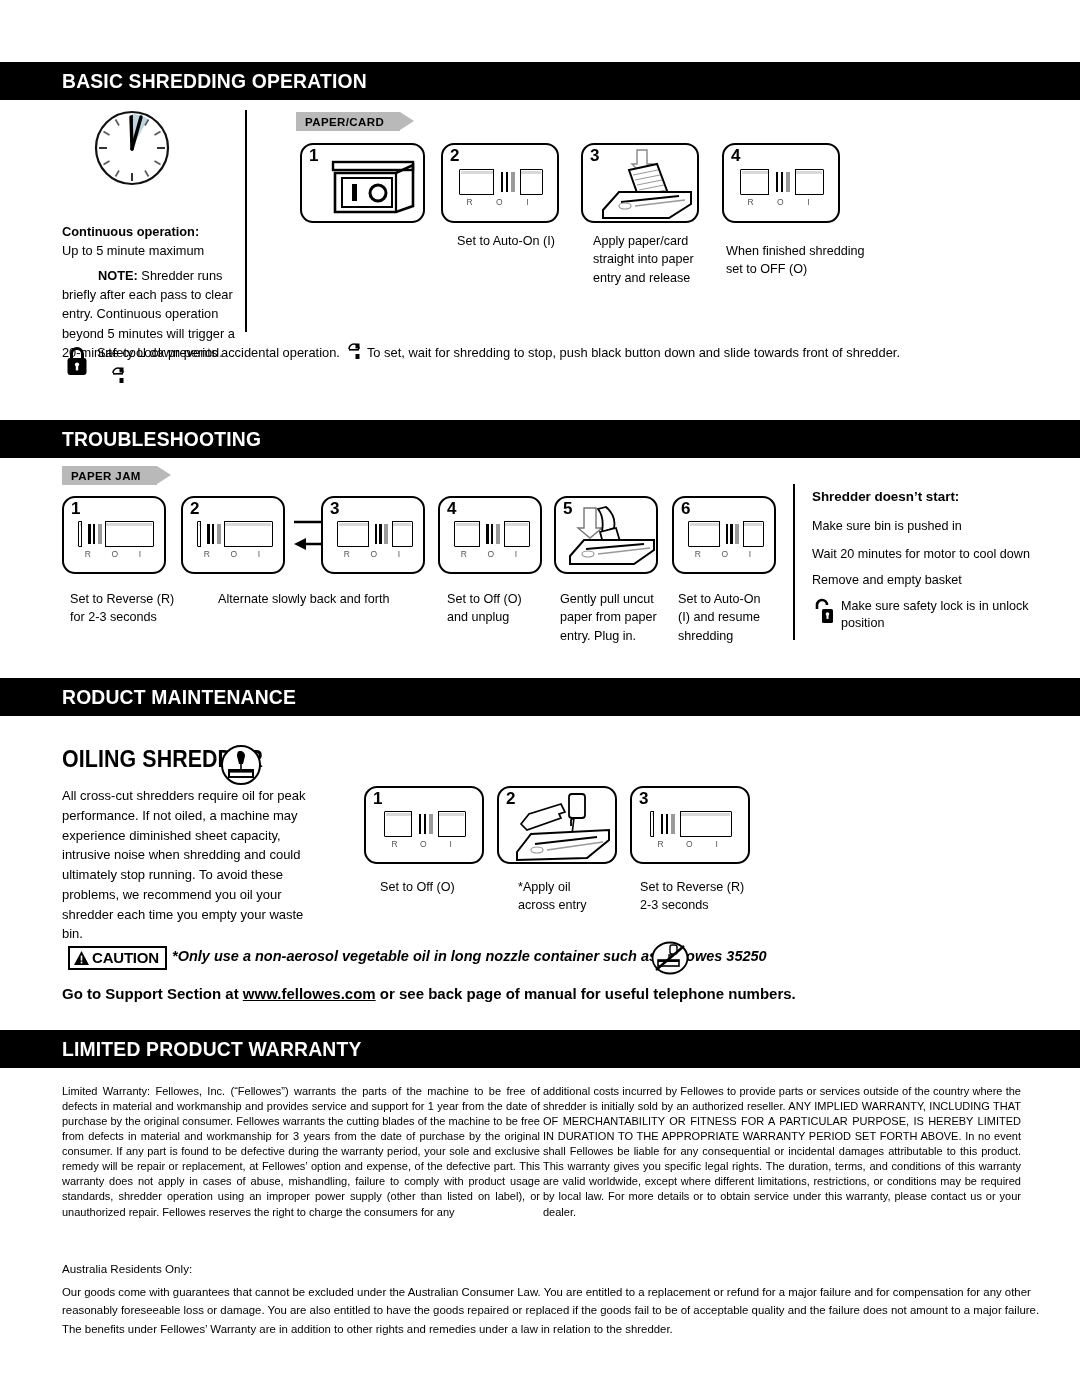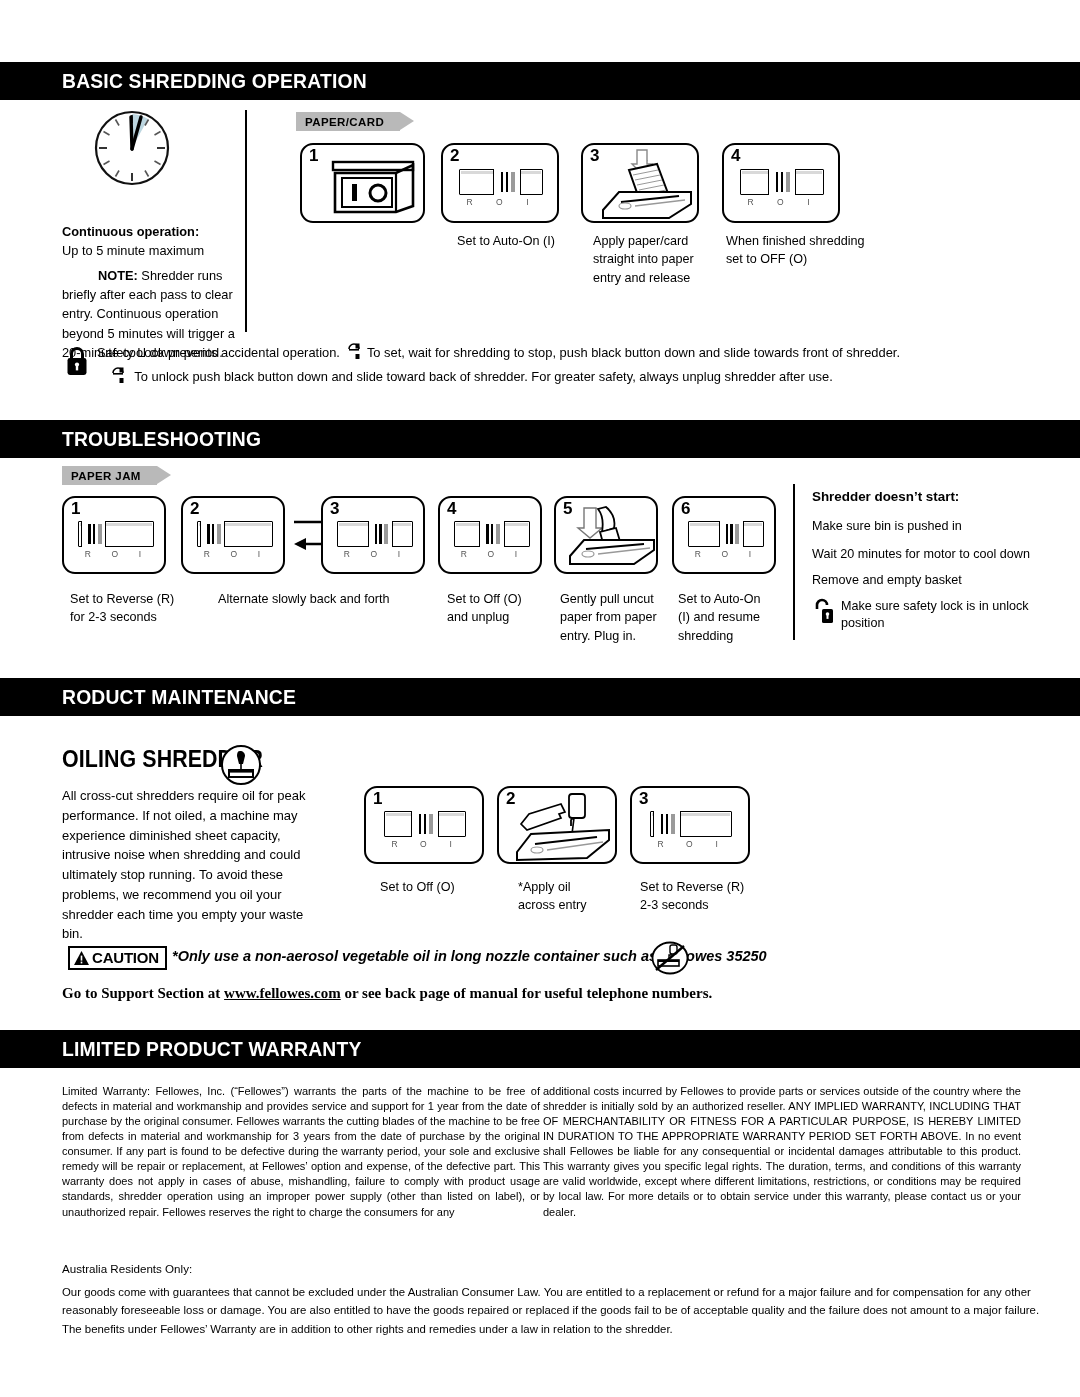--- a/index.html
+++ b/index.html
@@ -113,21 +113,21 @@
     padding:1px 6px 2px 4px;
     font-size:15px;font-weight:bold;letter-spacing:-.2px;
     display:flex;align-items:center;gap:3px;
     background:#fff;
   }
   .caution-text{
     position:absolute;font-style:italic;font-weight:bold;font-size:14.5px;
     white-space:nowrap;
   }
   .support-line{
-    position:absolute;font-size:15px;font-weight:bold;white-space:nowrap;font-family:Liberation Serif, serif;
+    position:absolute;font-size:15px;font-weight:bold;white-space:nowrap;
   }
   .support-line u{text-decoration:underline;}
 
   
   .war-col{
     position:absolute;font-size:11px;line-height:1.37;
     text-align:justify;
   }
   .aus-head{position:absolute;font-size:11.6px;}
   .aus-body{position:absolute;font-size:11.4px;line-height:1.62;width:990px;}
@@ -254,21 +254,21 @@
             <i></i>
           </div>
         </div>
       <div class="sw-labels">
         <span class="l">R</span>
         <span class="c">O</span>
         <span class="r">I</span>
       </div>
     </div>
   </div>
-  <div class="capt" style="left:726px;top:232px;width:160px">When finished shredding
+  <div class="capt" style="left:726px;top:242px;width:160px">When finished shredding
 set to OFF (O)</div>
 
   <div style="position:absolute;left:66px;top:346px;width:22px;height:30px">
     <svg width="22" height="30" viewBox="0 0 22 30">
       <path d="M5.5 12 L5.5 8 A5.5 5.5 0 0 1 16.5 8 L16.5 12" fill="none" stroke="#000" stroke-width="3"></path>
       <rect x="1.5" y="12" width="19" height="17" rx="2.4" fill="#000"></rect>
       <circle cx="11" cy="18.5" r="2.1" fill="#fff"></circle>
       <rect x="9.8" y="19" width="2.4" height="5.4" fill="#fff"></rect>
     </svg>
   </div>
@@ -284,21 +284,20 @@
     </span>
     <span>To set, wait for shredding to stop, push black button down and slide towards front of shredder.</span><br>
     <span style="display:inline-block;vertical-align:-3px;margin:0 6px 0 14px">
       <svg width="14" height="17" viewBox="0 0 14 17">
           <path d="M2 6 a5 5 0 0 1 10 0" fill="none" stroke="#000" stroke-width="1.6"></path>
           <rect x="2" y="6" width="10" height="1.6" fill="#000"></rect>
           <rect x="8.5" y="0.5" width="4" height="5" fill="#000"></rect>
           <rect x="8.5" y="11" width="4" height="5" fill="#000"></rect>
         </svg>
     </span>
-    <span>To unlock push black button down and slide toward back of shredder. For greater safety, always unplug shredder after use.</span>
   </div>
 
   <div class="bar" style="top:420px">
     <div class="bar-title">TROUBLESHOOTING</div>
   </div>
 
   <div class="tab" style="left:62px;top:466px">
     <span>PAPER JAM</span>
   </div>
 

